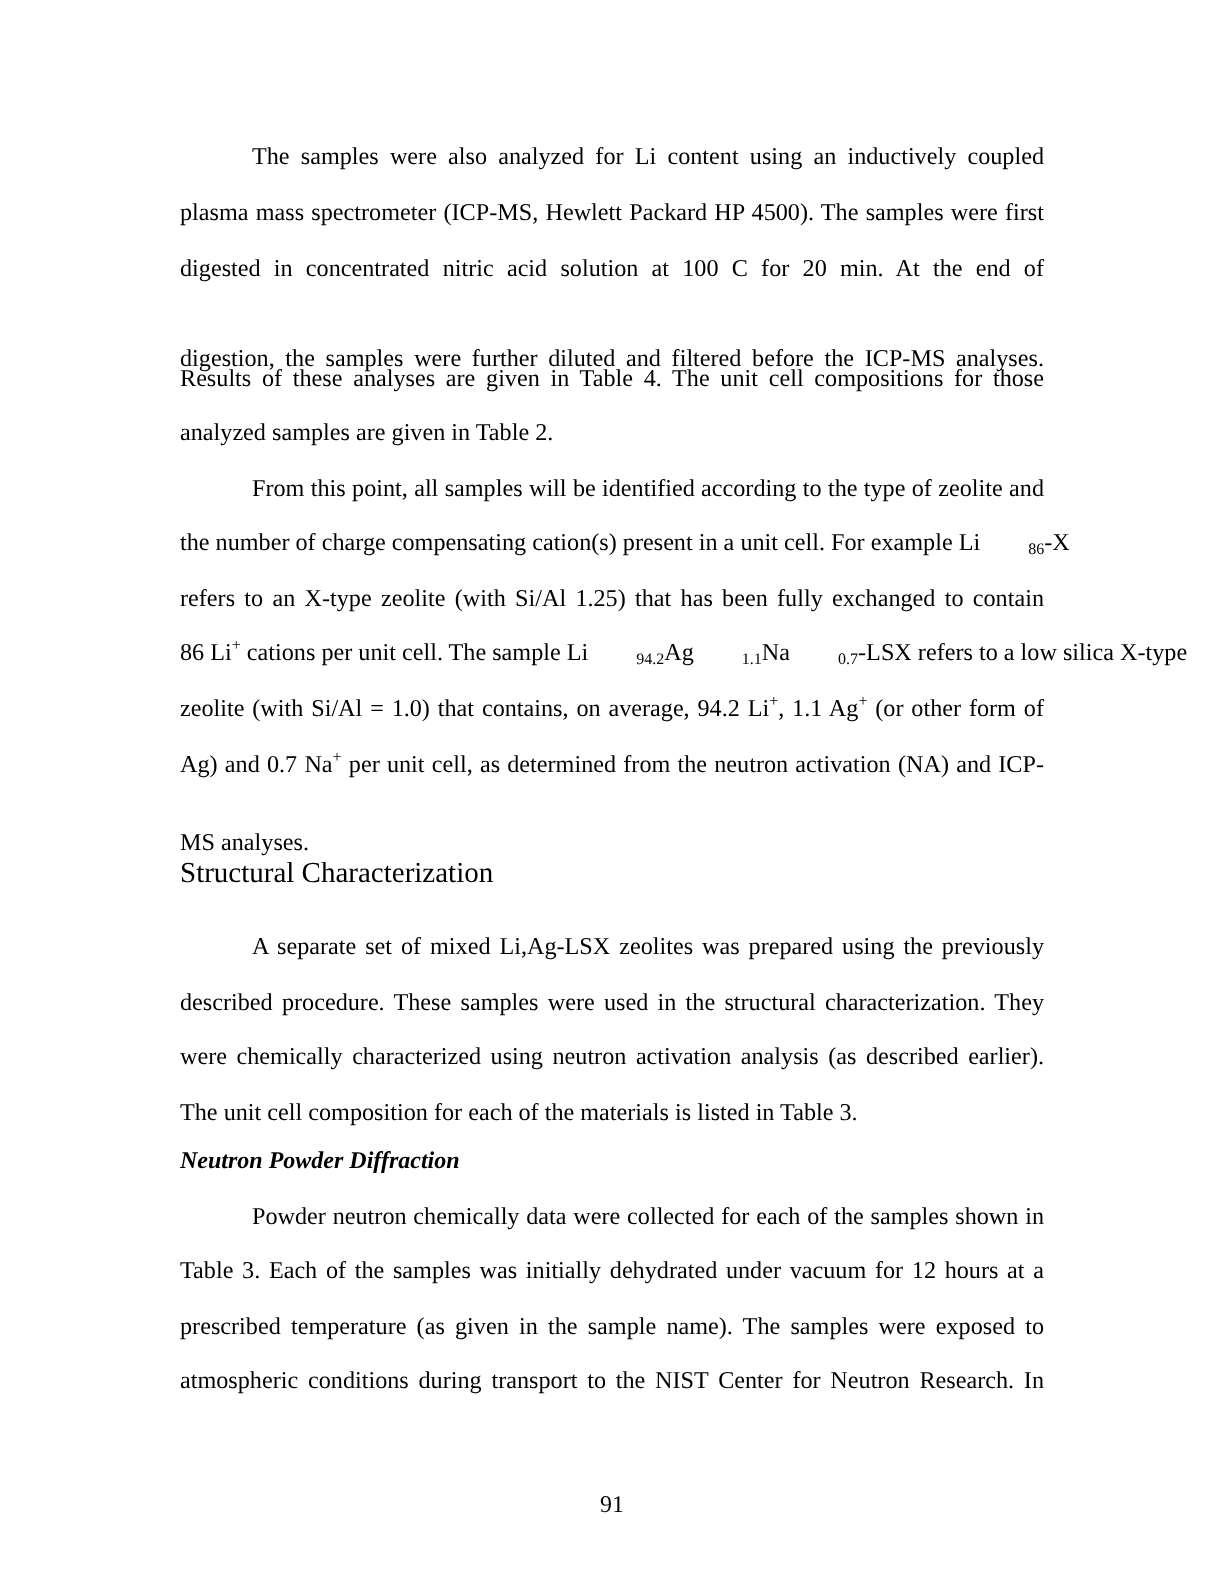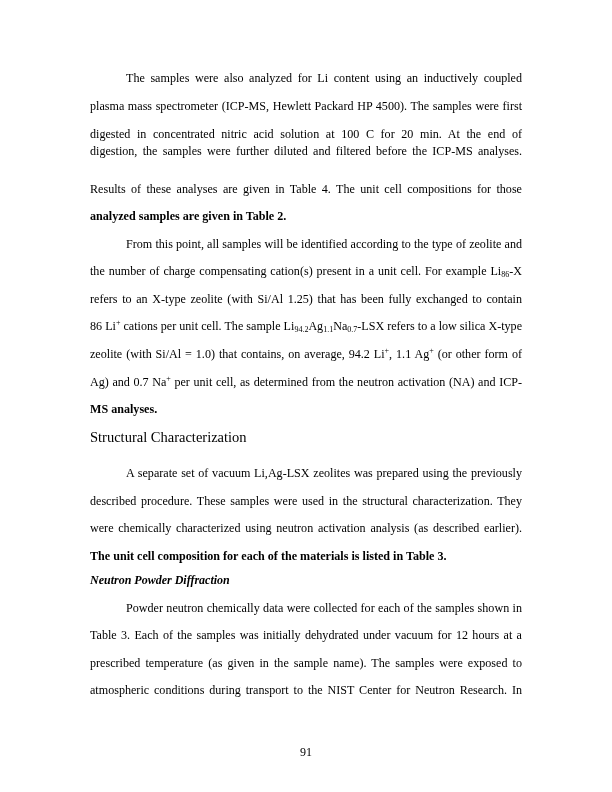--- a/index.html
+++ b/index.html
@@ -6,63 +6,63 @@
     body { width: 612px; height: 792px; position: relative; overflow: hidden; }
     .page {
       position: absolute; left: 0; top: 0; width: 612px; height: 792px;
       font-family: "Liberation Serif", serif; color: #000; font-size: 12px;
     }
     .line {
       position: absolute; left: 90px; width: 432px; white-space: nowrap;
       text-align: justify; text-align-last: justify; line-height: 14px;
       font-size: 12.1px;
     }
-    .line.last { text-align-last: left; font-weight: bold; }
+    .line.last { text-align-last: left; }
     .line.indent { left: 126px; width: 396px; }
     sub, sup { font-size: 8px; line-height: 0; position: relative; vertical-align: baseline; }
-    sub { top: 2px; }
+    sub { top: 2px; margin-left: 24px; }
     sup { top: -5px; }
     .heading {
       position: absolute; left: 90px; font-weight: normal; font-size: 14.5px; line-height: 16px;
     }
     .subheading {
       position: absolute; left: 90px; font-weight: bold; font-style: italic; font-size: 12px; line-height: 14px; text-align: right;
     }
     .pagenum {
       position: absolute; left: 0; width: 612px; text-align: center; top: 745px; font-size: 12px;
     }
   </style>
 </head>
 <body>
 
 <div class="page">
 
   <div>
     <div class="line indent" style="top:71px">The samples were also analyzed for Li content using an inductively coupled</div>
     <div class="line" style="top:99px">plasma mass spectrometer (ICP-MS, Hewlett Packard HP 4500).  The samples were first</div>
     <div class="line" style="top:127px">digested in concentrated nitric acid solution at 100  C for 20 min.  At the end of</div>
-    <div class="line" style="top:144px">digestion, the samples were further diluted and filtered before the ICP-MS analyses.</div>
+    <div class="line" style="top:172px">digestion, the samples were further diluted and filtered before the ICP-MS analyses.</div>
     <div class="line" style="top:182px">Results of these analyses are given in Table 4.  The unit cell compositions for those</div>
     <div class="line last" style="top:209px">analyzed samples are given in Table 2.</div>
   </div>
 
   <div>
     <div class="line indent" style="top:237px">From this point, all samples will be identified according to the type of zeolite and</div>
     <div class="line" style="top:264px"><span>the number of charge compensating cation(s) present in a unit cell.  For example Li</span><sub>86</sub><span>-X</span></div>
     <div class="line" style="top:292px">refers to an X-type zeolite (with Si/Al    1.25) that has been fully exchanged to contain</div>
     <div class="line" style="top:319px"><span>86 Li</span><sup>+</sup><span> cations per unit cell.  The sample Li</span><sub>94.2</sub><span>Ag</span><sub>1.1</sub><span>Na</span><sub>0.7</sub><span>-LSX refers to a low silica X-type</span></div>
     <div class="line" style="top:347px"><span>zeolite (with Si/Al = 1.0) that contains, on average, 94.2 Li</span><sup>+</sup><span>, 1.1 Ag</span><sup>+</sup><span> (or other form of</span></div>
     <div class="line" style="top:375px"><span>Ag) and 0.7 Na</span><sup>+</sup><span> per unit cell, as determined from the neutron activation (NA) and ICP-</span></div>
-    <div class="line last" style="top:402px">MS analyses.</div>
+    <div class="line last" style="top:414px">MS analyses.</div>
   </div>
 
   <div class="heading" style="top:429px">Structural Characterization</div>
 
   <div>
-    <div class="line indent" style="top:466px">A separate set of vacuum Li,Ag-LSX zeolites was prepared using the previously</div>
+    <div class="line indent" style="top:466px">A separate set of mixed Li,Ag-LSX zeolites was prepared using the previously</div>
     <div class="line" style="top:494px">described procedure.  These samples were used in the structural characterization.  They</div>
     <div class="line" style="top:521px">were chemically characterized using neutron activation analysis (as described earlier).</div>
     <div class="line last" style="top:549px">The unit cell composition for each of the materials is listed in Table 3.</div>
   </div>
 
   <div class="subheading" style="top:573px">Neutron Powder Diffraction</div>
 
   <div>
     <div class="line indent" style="top:601px">Powder neutron chemically data were collected for each of the samples shown in</div>
     <div class="line" style="top:628px">Table 3.  Each of the samples was initially dehydrated under vacuum for 12 hours at a</div>

